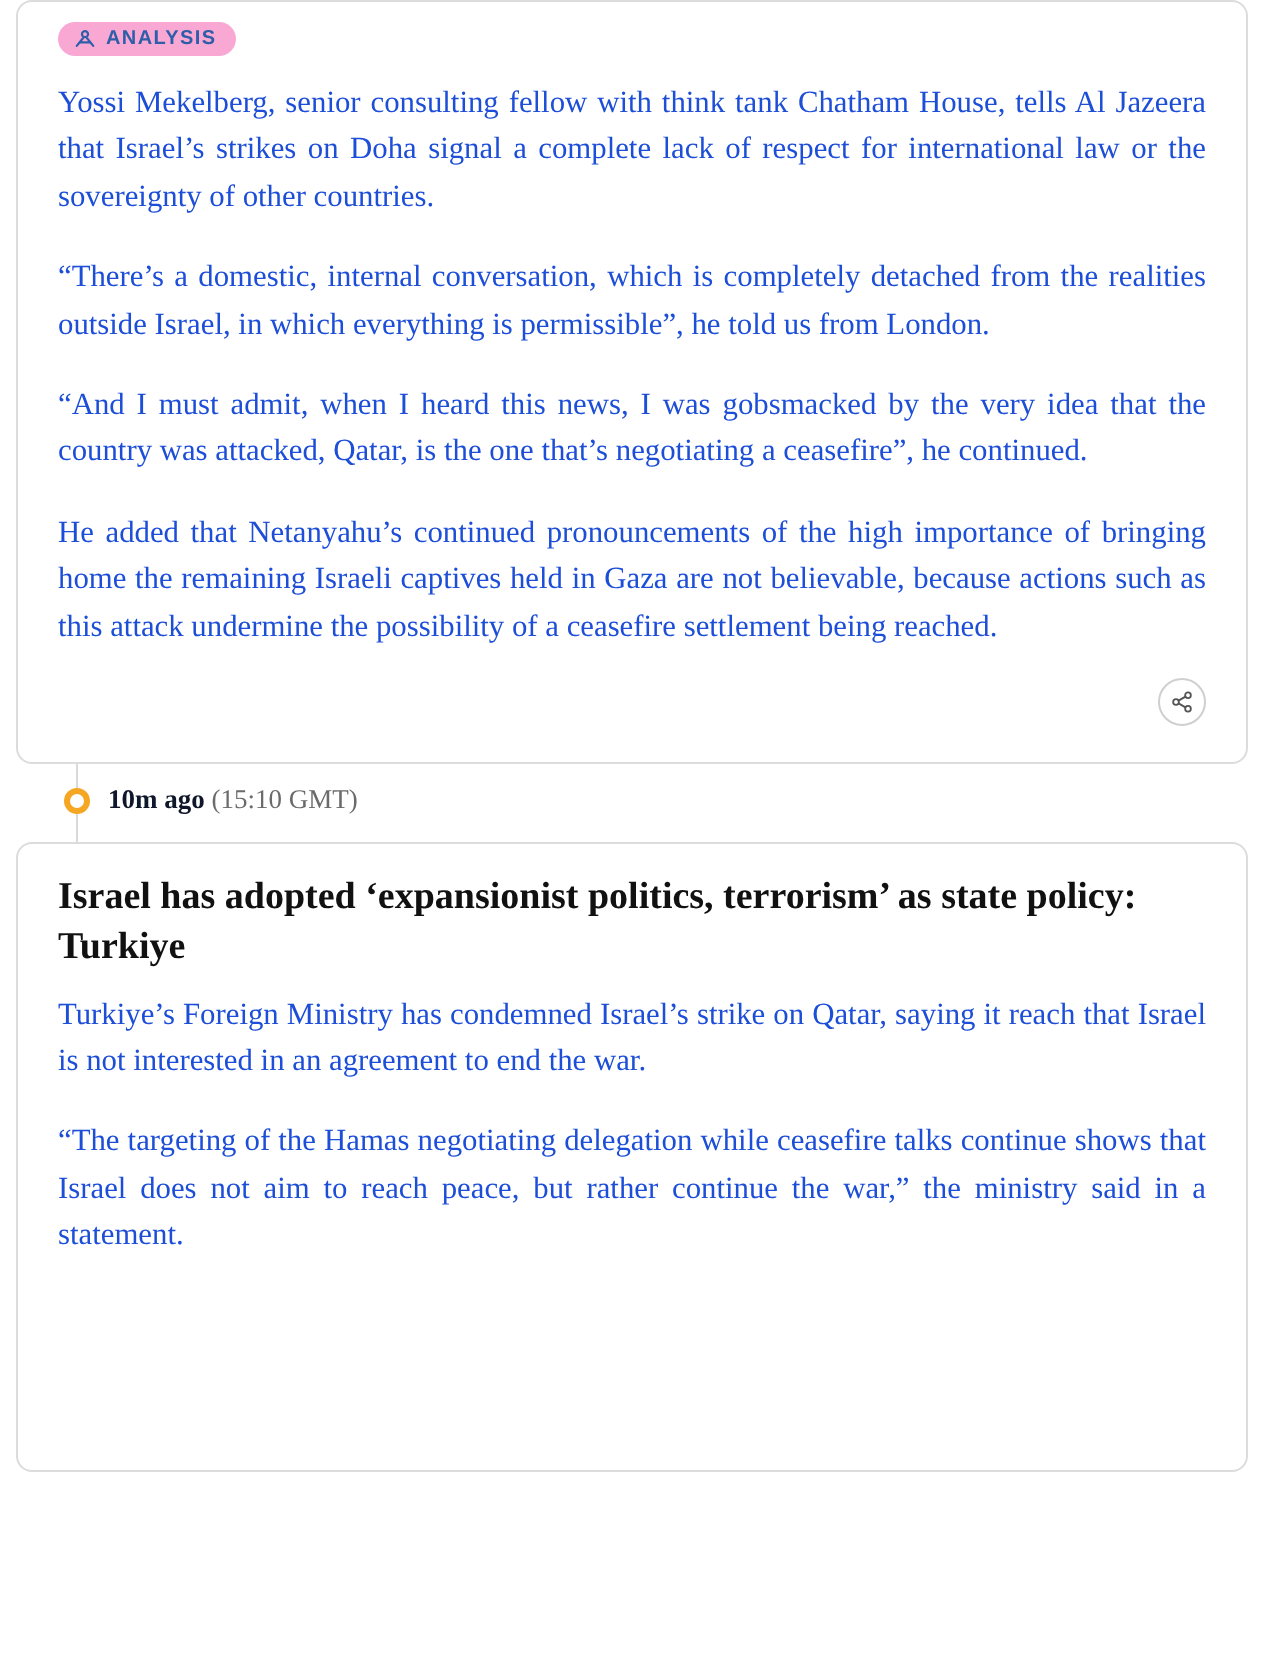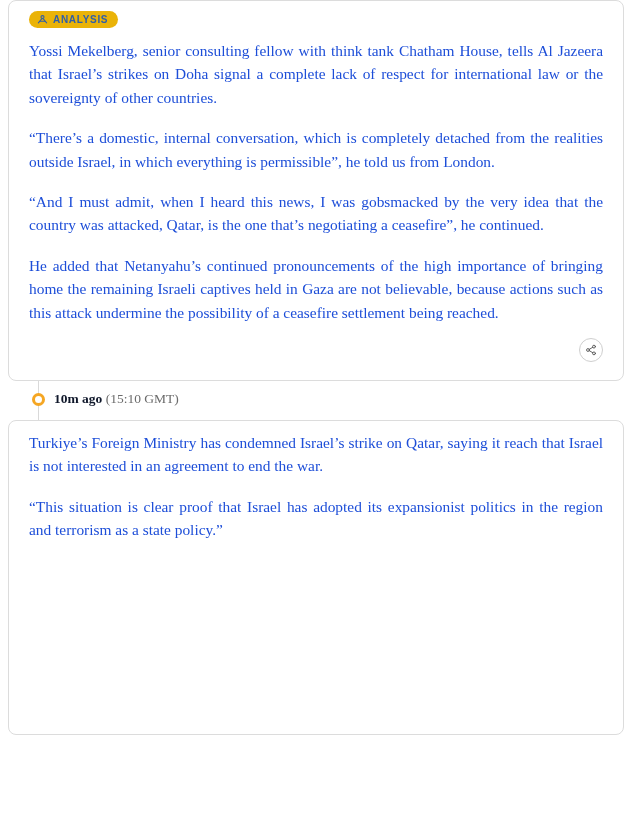--- a/index.html
+++ b/index.html
@@ -34,21 +34,21 @@
     padding: 10px 20px 18px 20px;
   }
 
   .badge-row {
     margin: 0 0 10px 0;
   }
   .badge {
     display: inline-flex;
     align-items: center;
     gap: 5px;
-    background: #eab308;
+    background: #f9a8d4;
     color: #2f5ea8;
     border-radius: 11px;
     padding: 3px 10px 3px 8px;
     font-family: "Liberation Sans", sans-serif;
     font-size: 10px;
     font-weight: bold;
     letter-spacing: 0.7px;
     line-height: 1.1;
   }
   .badge .badge-icon {
@@ -190,18 +190,19 @@
   <div class="timeline">
     <div class="rail"></div>
     <div class="dot"></div>
     <div class="stamp">
       <span class="ago">10m ago</span>
       <span class="abs">(15:10 GMT)</span>
     </div>
   </div>
 
   <div class="card clip">
+    <h2 class="headline" style="margin-top:4px;">Israel has adopted ‘expansionist politics, terrorism’ as state policy: Turkiye</h2>
 
     <p class="para">Turkiye’s Foreign Ministry has condemned Israel’s strike on Qatar, saying it reach that Israel is not interested in an agreement to end the war.</p>
-    <p class="para">“This situation is clear proof that Israel has adopted its expansionist politics in the region and terrorism as a state policy.”</p>
+    <p class="para">“The targeting of the Hamas negotiating delegation while ceasefire talks continue shows that Israel does not aim to reach peace, but rather continue the war,” the ministry said in a statement.</p>
   </div>
 
 </div>
 
 </body></html>

